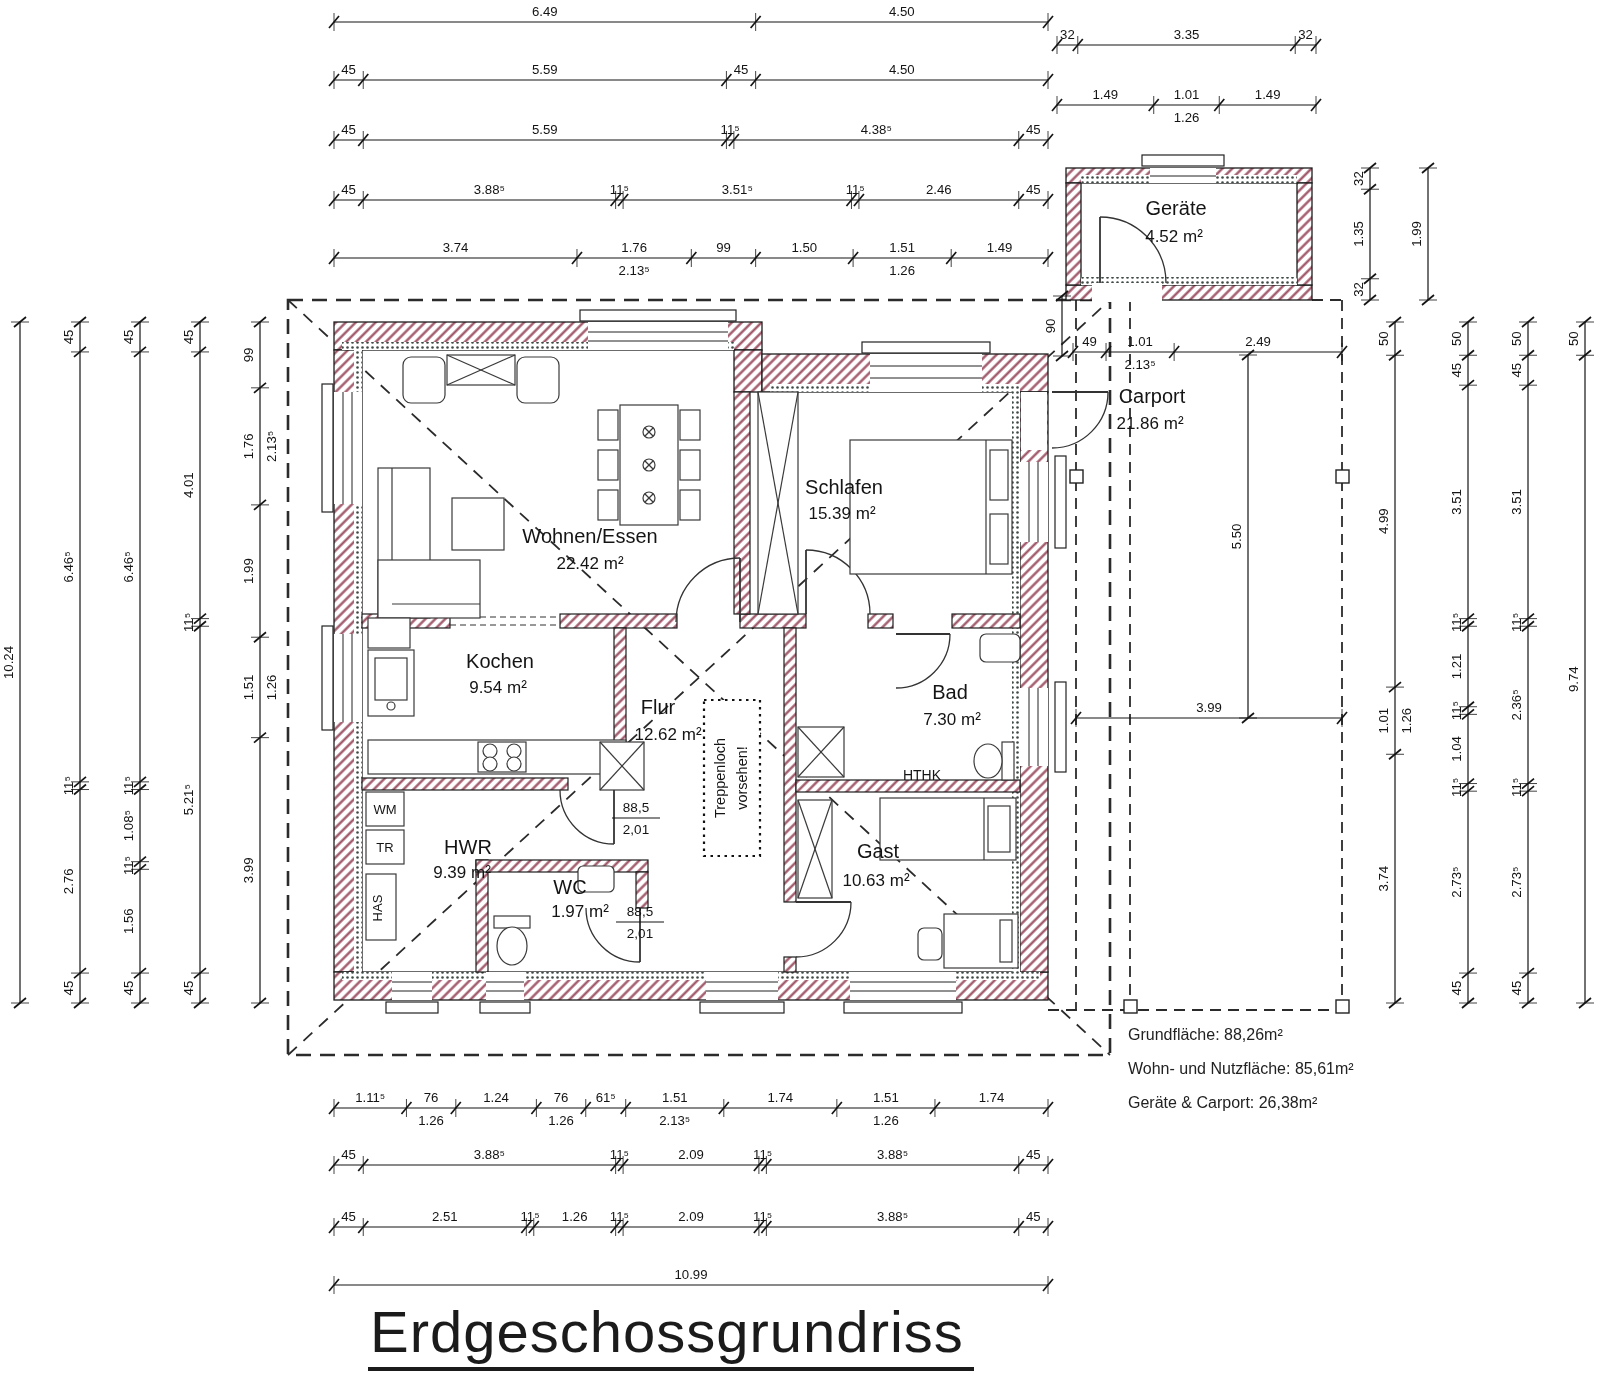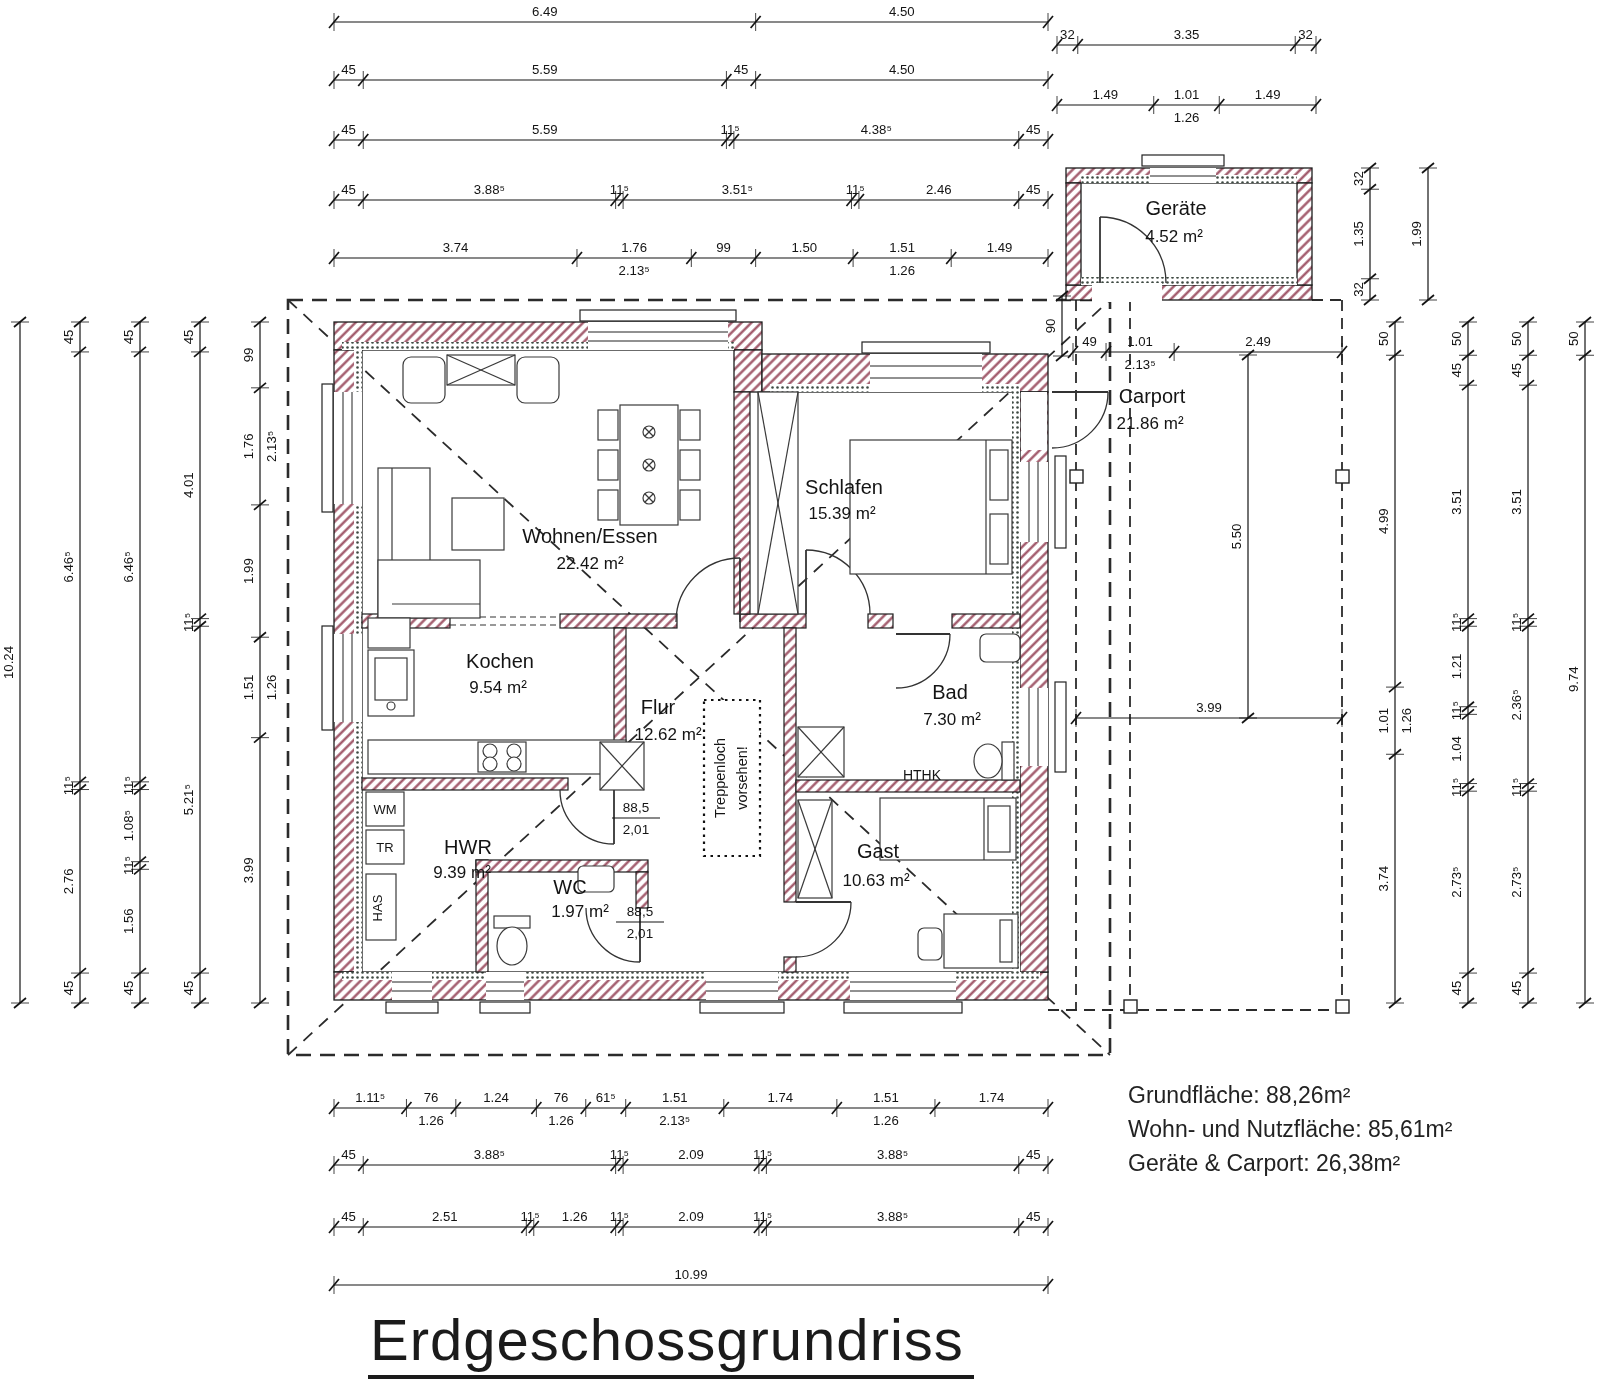--- a/index.html
+++ b/index.html
@@ -1,21 +1,21 @@
 <!DOCTYPE html>
 <html><head>
 <meta charset="utf-8">
 <style>
   html,body{margin:0;padding:0;background:#ffffff;}
   #stage{position:relative;width:1600px;height:1389px;background:#ffffff;overflow:hidden;
          font-family:"Liberation Sans",sans-serif;}
   #plan-svg{position:absolute;left:0;top:0;}
   #plan-title{position:absolute;left:368px;top:1298px;font-size:58px;color:#1b1b1b;
-              border-bottom:4px solid #1b1b1b;padding:0 10px 2px 2px;letter-spacing:1px;margin-top:8px;}
-  #summary{position:absolute;left:1128px;top:1078px;font-size:23px;color:#222;line-height:34px;}
+              border-bottom:4px solid #1b1b1b;padding:0 10px 2px 2px;letter-spacing:1px;}
+  #summary{position:absolute;left:1128px;top:1018px;font-size:16px;color:#222;line-height:34px;}
   #summary .gap{}
   svg text{font-family:"Liberation Sans",sans-serif;fill:#141414;}
 </style>
 </head>
 <body>
 
 <div id="stage">
 
 <svg id="plan-svg" width="1600" height="1389" viewBox="0 0 1600 1389">
   <defs>

